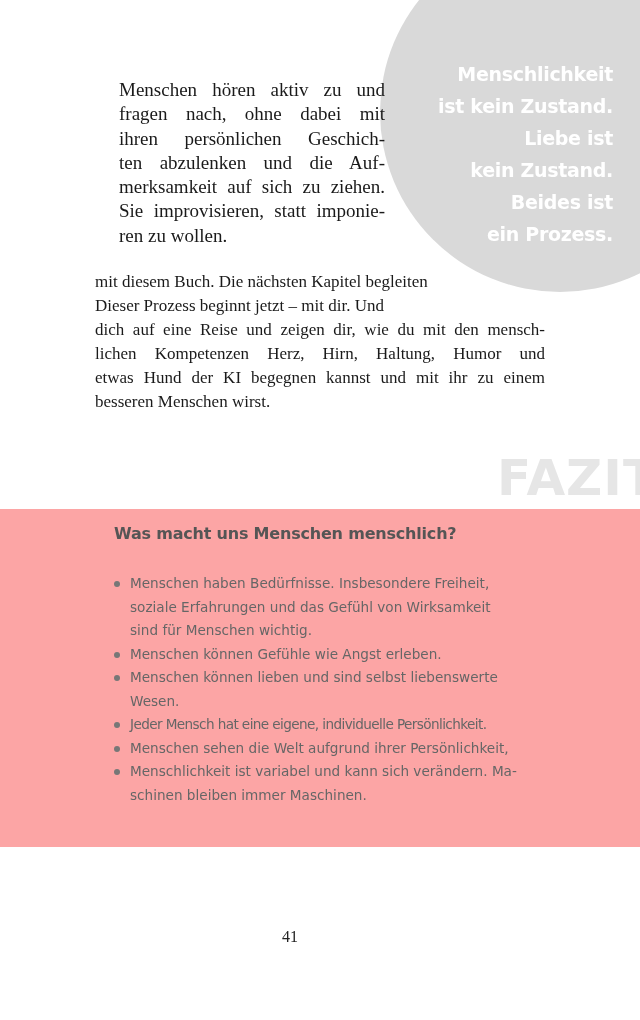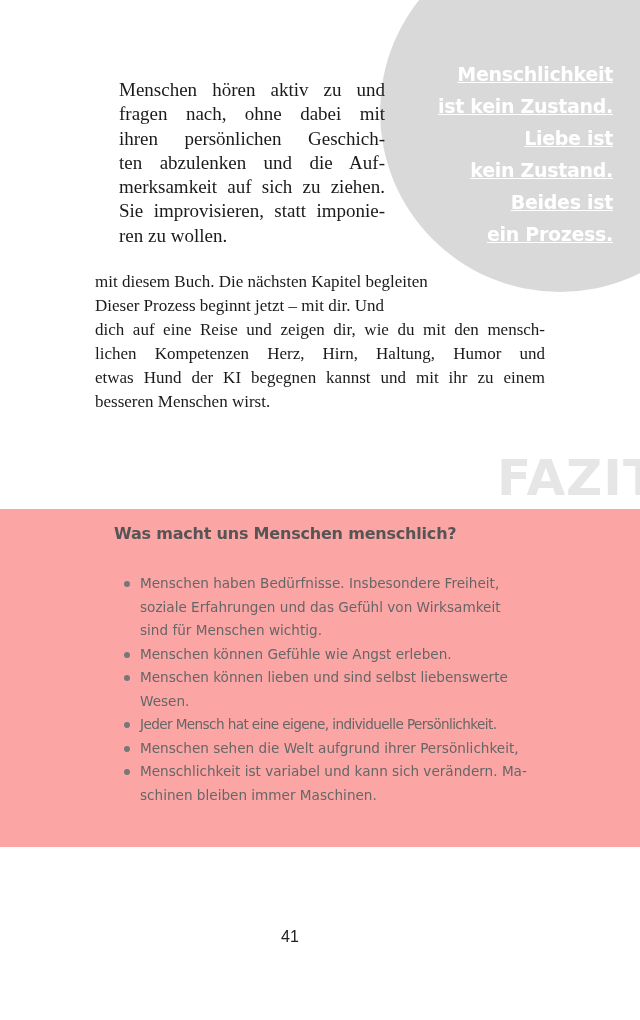--- a/index.html
+++ b/index.html
@@ -12,21 +12,21 @@
     width: 360px; height: 360px; border-radius: 50%;
     background: #d9d9d9;
   }
   .quote {
     position: absolute; right: 27px; top: 58px; width: 260px;
     text-align: right;
     font-family: "DejaVu Sans", sans-serif; font-weight: bold;
     font-size: 19px; line-height: 32px; color: #ffffff;
     letter-spacing: -0.3px;
   }
-  .quote span { display: block; text-decoration: underline; }
+  .quote span { display: block; }
   .indent-para {
     position: absolute; left: 119px; top: 78px; width: 266px;
     font-family: "Liberation Serif", serif; font-size: 19px;
     line-height: 24.3px; color: #1a1a1a; text-align: justify;
   }
   .indent-para span, .main-para span { display: block; }
   .indent-para span.j, .main-para span.j { text-align: justify; text-align-last: justify; }
   .main-para {
     position: absolute; left: 95px; top: 270px; width: 450px;
     font-family: "Liberation Serif", serif; font-size: 17px;
@@ -42,34 +42,34 @@
     position: absolute; left: 0; top: 509px; width: 640px; height: 338px;
     background: #fca5a5;
     padding-left: 33px;
   }
   .summary-title {
     position: absolute; left: 114px; top: 15px;
     font-family: "DejaVu Sans", sans-serif; font-weight: bold;
     font-size: 16px; color: #555555; letter-spacing: -0.2px;
   }
   .summary-list {
-    position: absolute; left: 121px; top: 63px; width: 420px;
+    position: absolute; left: 111px; top: 63px; width: 420px;
     margin: 0; padding: 0; list-style: none;
     font-family: "DejaVu Sans", sans-serif; font-size: 13.6px;
     line-height: 23.5px; color: #666666;
   }
   .summary-list li { position: relative; padding-left: 19px; }
   .summary-list li .bullet {
     position: absolute; left: 3px; top: 9px; width: 6px; height: 6px;
     border-radius: 50%; background: #777777;
   }
   .summary-list li .line { display: block; white-space: nowrap; }
   .page-number {
     position: absolute; left: 0; width: 580px; top: 928px;
-    text-align: center; font-family: Liberation Sans, sans-serif;
+    text-align: center; font-family: Liberation Serif, serif;
     font-size: 16px; color: #222222;
   }
 </style>
 </head>
 <body>
 
 <div class="circle"></div>
 <div class="quote">
   <span>Menschlichkeit</span>
   <span>ist kein Zustand.</span>

